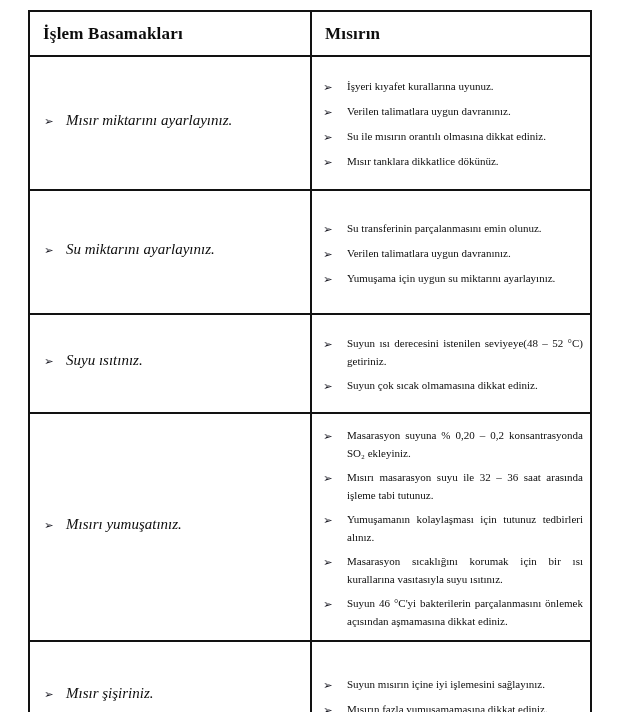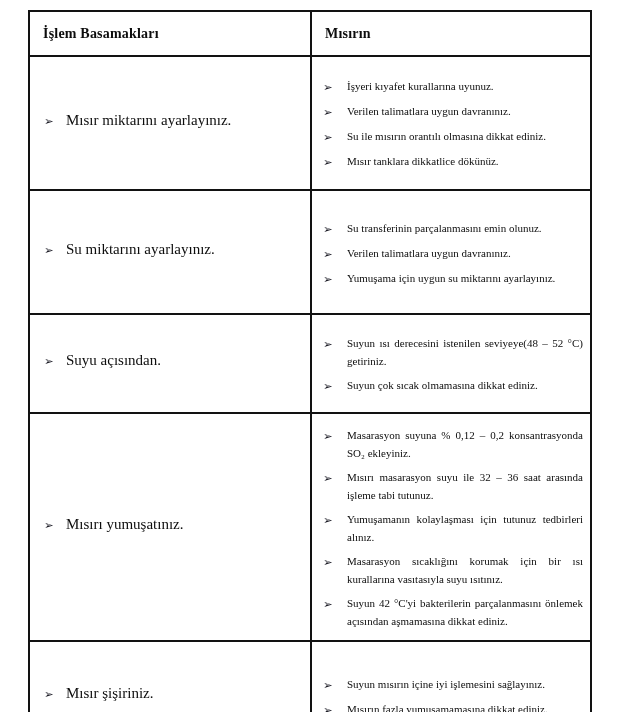--- a/index.html
+++ b/index.html
@@ -24,21 +24,21 @@
     border: 2px solid #121212;
     vertical-align: middle;
     overflow: hidden;
   }
   col.c-steps { width: 282px; }
   col.c-sugg  { width: 280px; }
 
   th.hdr {
     height: 39px;
     text-align: left;
-    font-size: 14px;
+    font-size: 17px;
     font-weight: bold;
     padding: 2px 6px 2px 13px;
     letter-spacing: 0.2px;
   }
   tr.row-1 td { height: 120px; }
   tr.row-2 td { height: 110px; }
   tr.row-3 td { height: 85px;  }
   tr.row-4 td { height: 214px; }
   tr.row-5 td { height: 96px;  }
 
@@ -57,20 +57,21 @@
     width: 24px;
     font-family: "DejaVu Sans", sans-serif;
     font-size: 11.5px;
     line-height: 18px;
     padding-top: 1px;
     color: #15151f;
   }
   .step-txt {
     font-size: 15px;
     line-height: 19px;
+    font-style: italic;
   }
   .sugg-txt {
     flex: 1 1 auto;
     font-size: 11px;
     line-height: 18px;
     text-align: justify;
   }
   td.steps-cell .blt { flex: 0 0 22px; width: 22px; }
 </style>
 </head>
@@ -135,21 +136,21 @@
         <span class="blt">➢</span>
         <span class="sugg-txt">Yumuşama için uygun su miktarını ayarlayınız.</span>
       </div>
     </td>
   </tr>
 
   <tr class="row-3">
     <td class="steps-cell">
       <div class="bullet-item">
         <span class="blt">➢</span>
-        <span class="step-txt">Suyu açısından.</span>
+        <span class="step-txt">Suyu ısıtınız.</span>
       </div>
     </td>
     <td class="sugg-cell">
       <div class="bullet-item">
         <span class="blt">➢</span>
         <span class="sugg-txt">Suyun ısı derecesini istenilen seviyeye(48 – 52 °C) getiriniz.</span>
       </div>
       <div class="bullet-item">
         <span class="blt">➢</span>
         <span class="sugg-txt">Suyun çok sıcak olmamasına dikkat ediniz.</span>
@@ -160,37 +161,37 @@
   <tr class="row-4">
     <td class="steps-cell">
       <div class="bullet-item">
         <span class="blt">➢</span>
         <span class="step-txt">Mısırı yumuşatınız.</span>
       </div>
     </td>
     <td class="sugg-cell">
       <div class="bullet-item">
         <span class="blt">➢</span>
-        <span class="sugg-txt">Masarasyon suyuna % 0,12 – 0,2 konsantrasyonda SO₂ ekleyiniz.</span>
+        <span class="sugg-txt">Masarasyon suyuna % 0,20 – 0,2 konsantrasyonda SO₂ ekleyiniz.</span>
       </div>
       <div class="bullet-item">
         <span class="blt">➢</span>
         <span class="sugg-txt">Mısırı masarasyon suyu ile 32 – 36 saat arasında işleme tabi tutunuz.</span>
       </div>
       <div class="bullet-item">
         <span class="blt">➢</span>
         <span class="sugg-txt">Yumuşamanın kolaylaşması için tutunuz tedbirleri alınız.</span>
       </div>
       <div class="bullet-item">
         <span class="blt">➢</span>
         <span class="sugg-txt">Masarasyon sıcaklığını korumak için bir ısı kurallarına vasıtasıyla suyu ısıtınız.</span>
       </div>
       <div class="bullet-item">
         <span class="blt">➢</span>
-        <span class="sugg-txt">Suyun 42 °C'yi bakterilerin parçalanmasını önlemek açısından aşmamasına dikkat ediniz.</span>
+        <span class="sugg-txt">Suyun 46 °C'yi bakterilerin parçalanmasını önlemek açısından aşmamasına dikkat ediniz.</span>
       </div>
     </td>
   </tr>
 
   <tr class="row-5">
     <td class="steps-cell">
       <div class="bullet-item">
         <span class="blt">➢</span>
         <span class="step-txt">Mısır şişiriniz.</span>
       </div>

